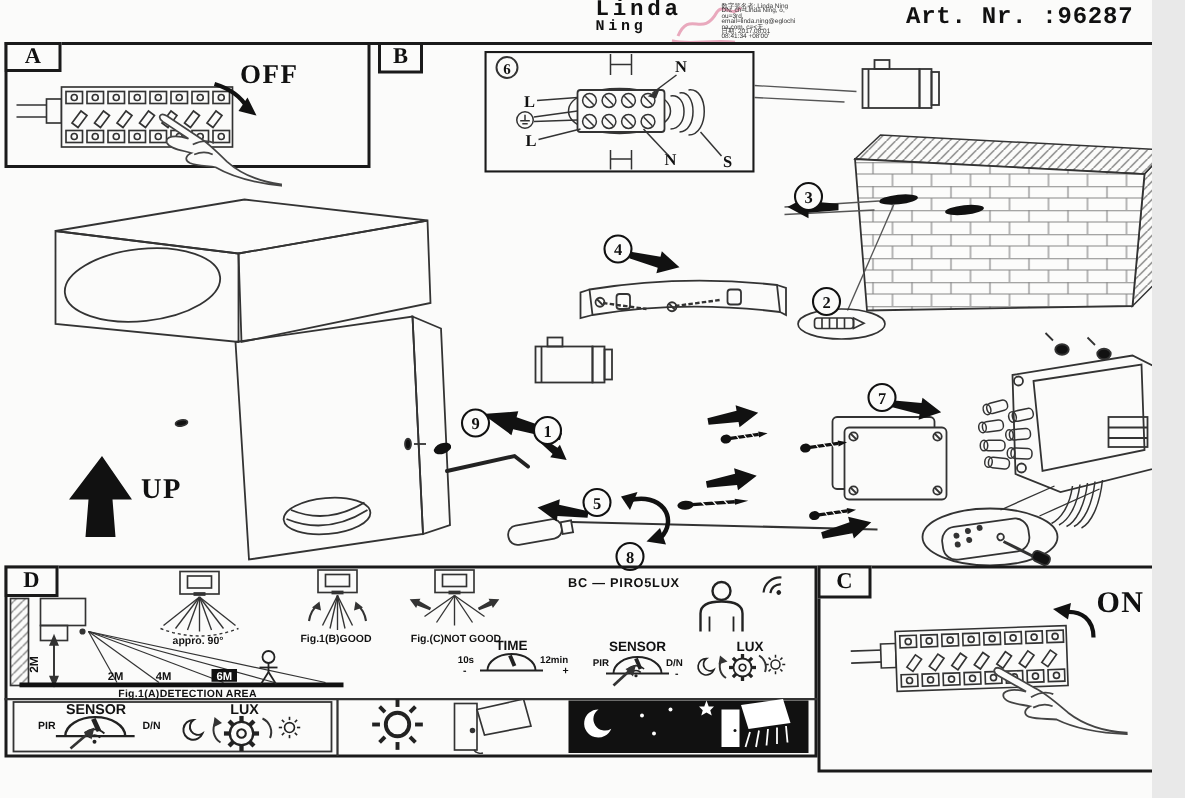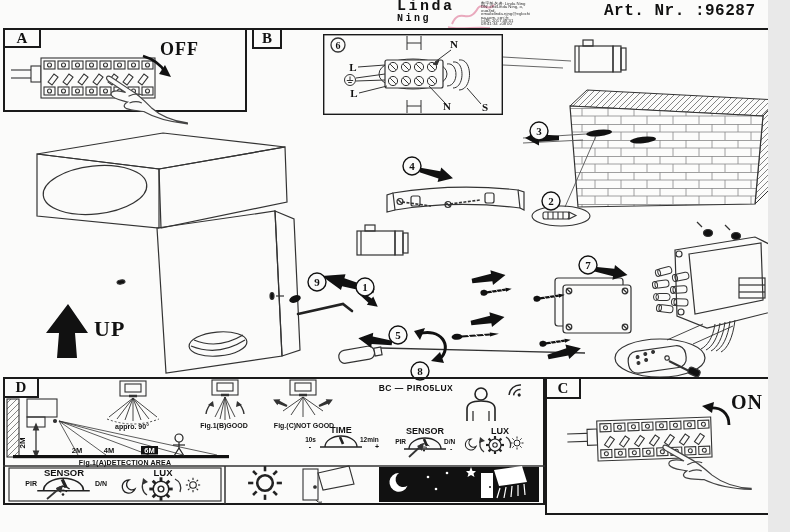--- a/index.html
+++ b/index.html
@@ -244,21 +244,21 @@
       <path d="M132,100 L250,83 L257,228 L141,245 Z"></path>
       <path d="M250,83 L269,91 L275,222 L257,228 Z"></path>
       <ellipse cx="193" cy="216" rx="29" ry="12" transform="rotate(-5 193 216)"></ellipse>
       <path d="M166,218 Q193,229 220,212 M169,212 Q193,222 218,207"></path>
       <ellipse cx="96" cy="154" rx="4" ry="2" fill="#111" transform="rotate(-10 96 154)"></ellipse>
       <ellipse cx="247" cy="168" rx="2" ry="3.5" fill="#111"></ellipse>
         <line x1="251" y1="168" x2="259" y2="168"></line>
     </g>
     <polygon points="43,176 21,205 34,205 32,230 52,230 50,205 63,205" fill="#111"></polygon>
   </svg>
-  <div class="bigword" style="left:94px;top:316px;font-size:22px">UP</div>
+  <div class="bigword" style="left:94px;top:316px;font-size:19px">UP</div>
 
   <svg class="layer" style="left:3px;top:28px" width="784" height="349" viewBox="0 0 784 349">
 
     <g stroke="#555" stroke-width="0.9" fill="none">
       <line x1="500" y1="29" x2="568" y2="33"></line>
         <line x1="500" y1="37" x2="560" y2="40"></line>
     </g>
 
     <g stroke="#333" fill="none" stroke-width="1.2">
       <rect x="572" y="18" width="38" height="26"></rect>

